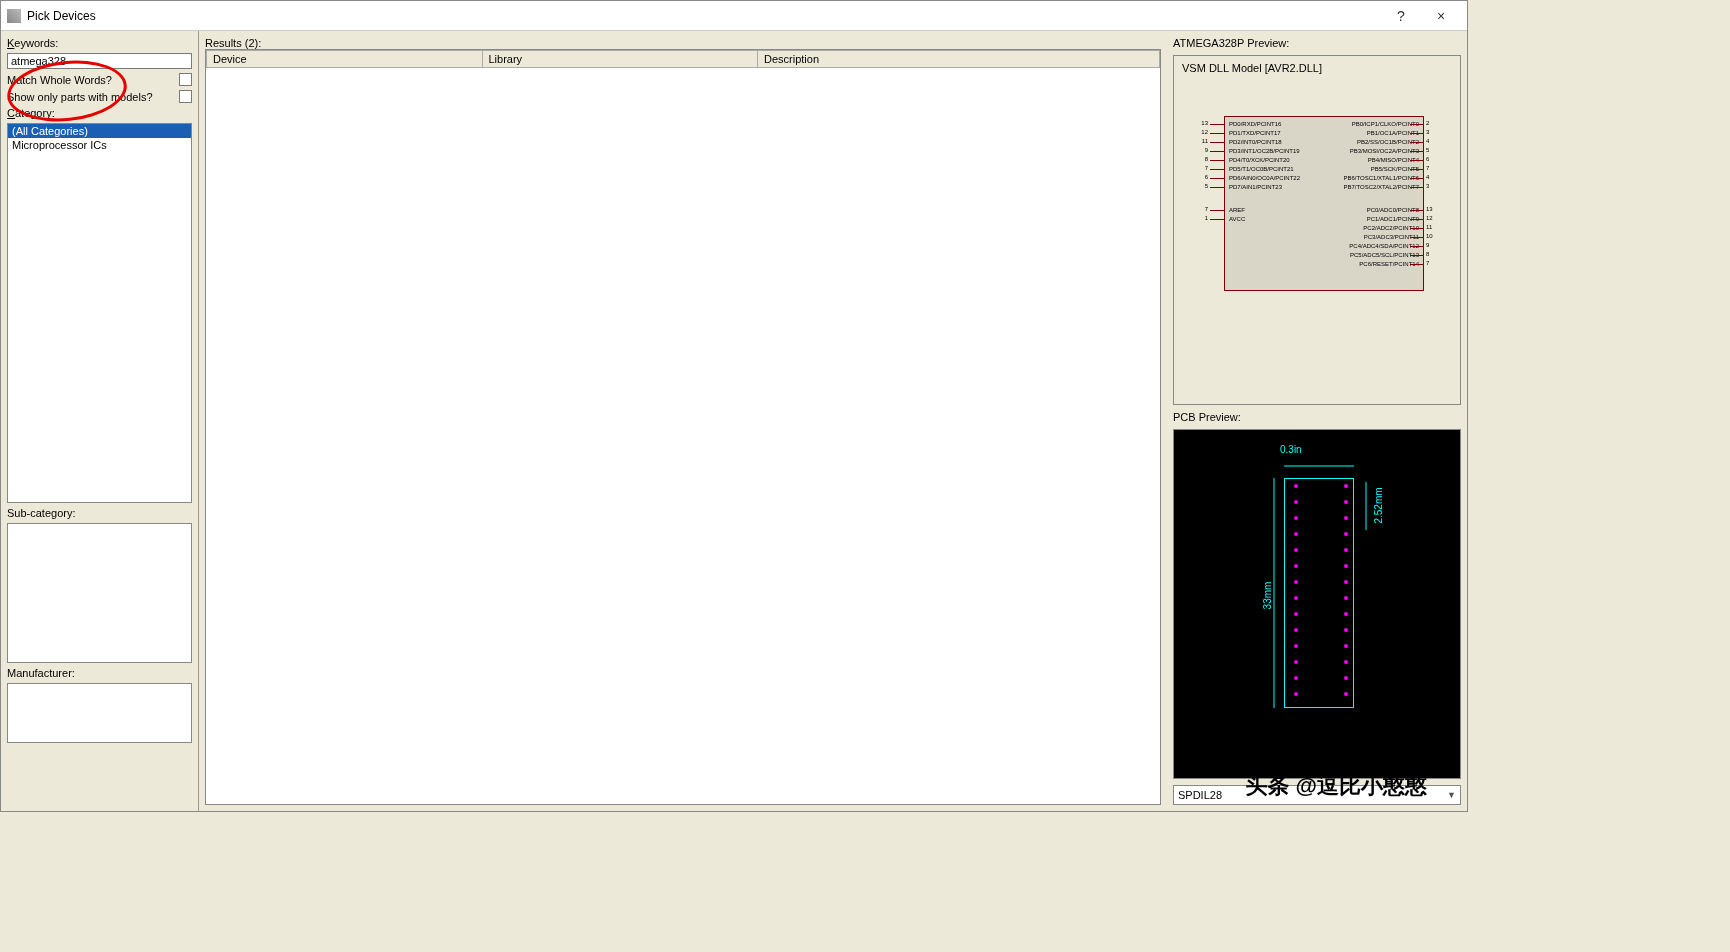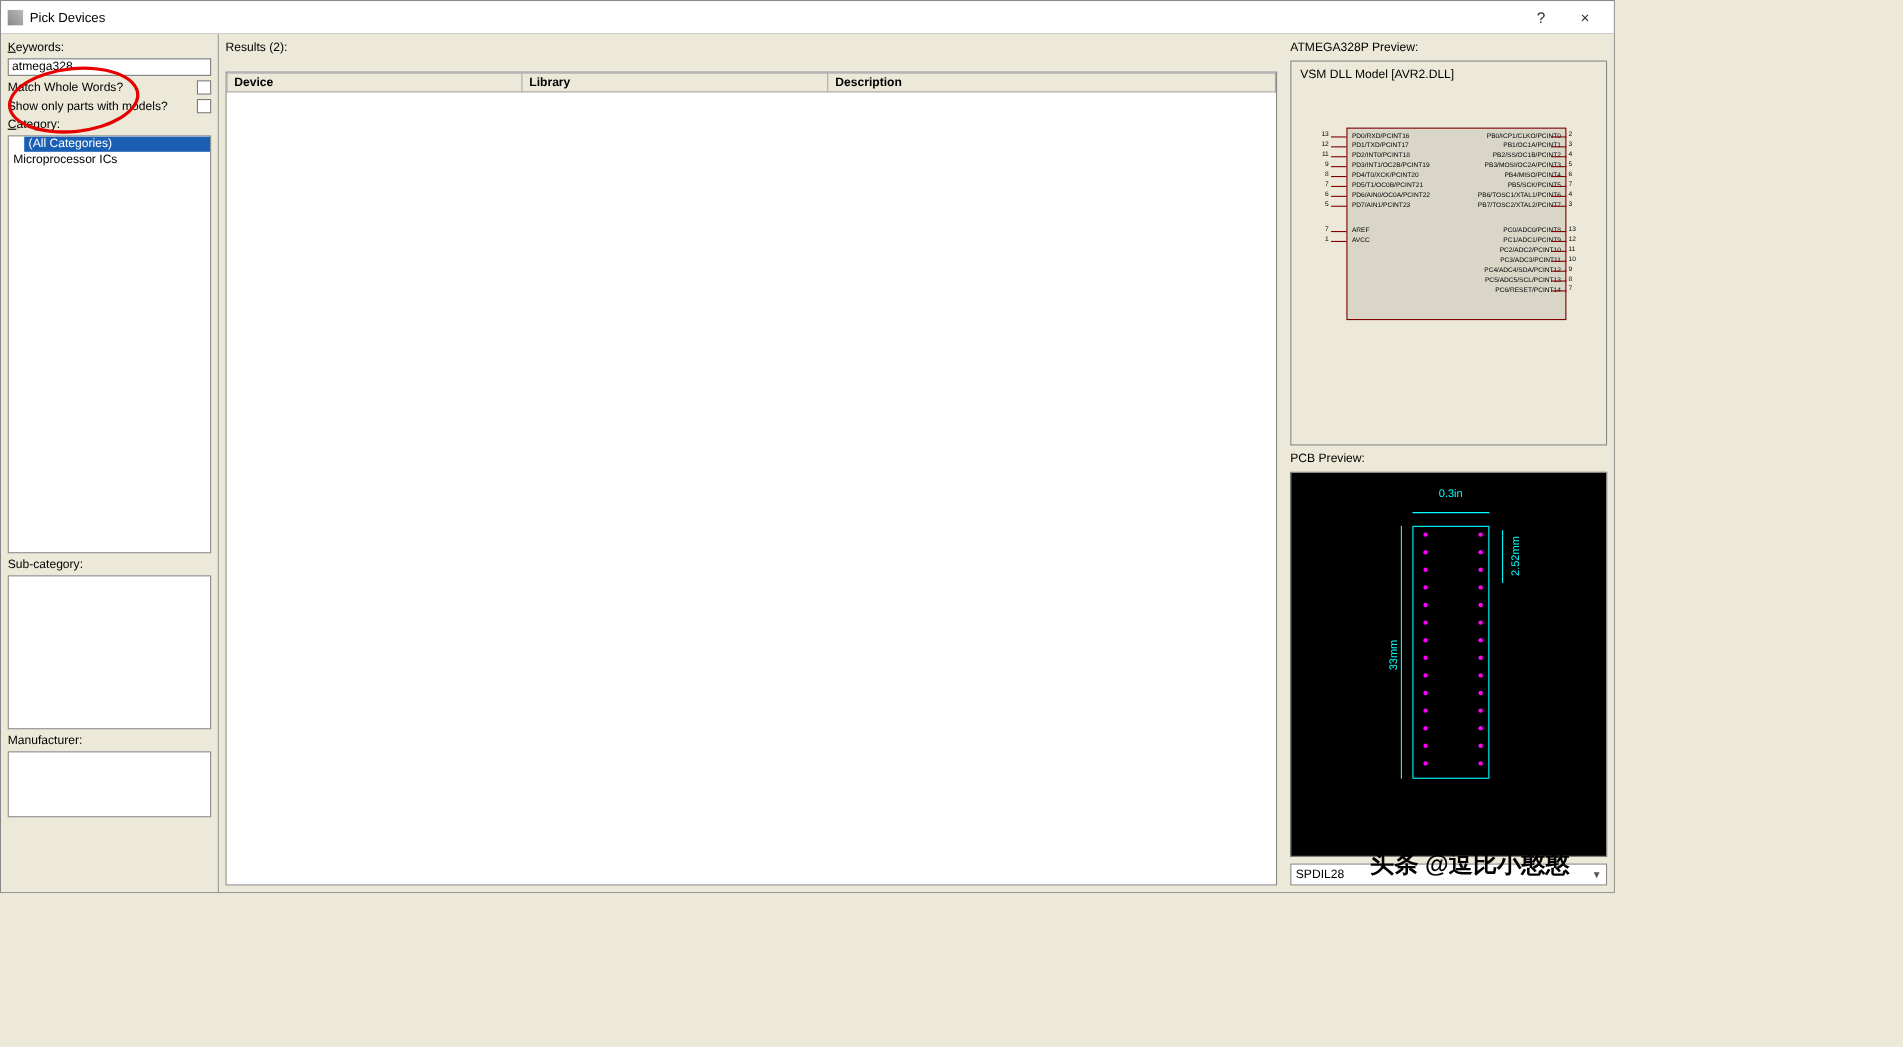--- a/index.html
+++ b/index.html
@@ -14,26 +14,26 @@
   .group-label { font-size: 11px; color: #000; text-decoration: underline; text-decoration-color: rgba(0,0,0,0); }
   .group-label .u { text-decoration: underline; }
   .text-input { width: 100%; height: 16px; border: 1px solid #7a7a7a; background: #fff; padding: 1px 3px; font-size: 11px; }
   .chk-row { display: flex; align-items: center; justify-content: space-between; font-size: 11px; }
   .chk-row .box { width: 13px; height: 13px; border: 1px solid #7a7a7a; background: #fff; }
   .listbox { border: 1px solid #888; background: #fff; overflow: auto; }
   #cats { flex: 0 0 380px; }
   #subcats { flex: 0 0 140px; }
   #manus { flex: 0 0 60px; }
   .list-item { padding: 1px 4px; font-size: 11px; }
-  .list-item.sel { background: #1a5fb4; color: #fff; margin-left: 14px; }
+  .list-item.sel { background: #1a5fb4; color: #fff; }
   .mid-panel { flex: 1; padding: 6px; display: flex; flex-direction: column; }
-  .results-label { font-size: 11px; margin-bottom: 16px; }
+  .results-label { font-size: 11px; margin-bottom: 0; }
   .results-table { flex: 1; border: 1px solid #888; background: #fff; overflow: auto; position: relative; }
   table { border-collapse: collapse; width: 100%; }
-  th { text-align: left; background: #ece9d8; border: 1px solid #aaa; padding: 2px 6px; font-weight: bold; font-size: 11px; }
+  th { text-align: left; background: #ece9d8; border: 1px solid #aaa; padding: 2px 6px; font-weight: normal; font-size: 11px; }
   td { padding: 1px 6px; font-size: 11px; white-space: nowrap; }
   .right-panel { width: 300px; padding: 6px; display: flex; flex-direction: column; gap: 6px; }
   .preview-label { font-size: 11px; }
   .preview-box { border: 1px solid #888; background: #ece9d8; flex: 1; position: relative; }
   #schematic { height: 330px; }
   #pcb { background: #000; height: 318px; }
   .chip { position: absolute; left: 50px; top: 60px; width: 200px; height: 180px; border: 1px solid #800000; background: #d9d6c8; }
   .chip-pin { position: absolute; font-size: 6px; color: #000; white-space: nowrap; }
   .chip-pin.left { left: 4px; }
   .chip-pin.right { right: 4px; text-align: right; }
@@ -184,21 +184,21 @@
           <div class="pin-line right" style="top: 181px;"></div>
           <div class="pin-num right" style="top: 186px;">9</div>
           <div class="pin-line right" style="top: 190px;"></div>
           <div class="pin-num right" style="top: 195px;">8</div>
           <div class="pin-line right" style="top: 199px;"></div>
           <div class="pin-num right" style="top: 204px;">7</div>
           <div class="pin-line right" style="top: 208px;"></div>
         </div>
       <span class="preview-label">PCB Preview:</span>
       <div class="preview-box" id="pcb">
-        <div class="pcb-dim" style="left:134px;top:14px;">0.3in</div>
+        <div class="pcb-dim" style="left:106px;top:14px;">0.3in</div>
         <div class="pcb-dim" style="left:80px;top:160px;transform:rotate(-90deg);">33mm</div>
         <div class="pcb-dim" style="left:186px;top:70px;transform:rotate(-90deg);">2.52mm</div>
         <svg style="position:absolute;left:0;top:0;width:100%;height:100%;">
           <line x1="110" y1="36" x2="180" y2="36" stroke="#0ff" stroke-width="1"></line>
           <line x1="100" y1="48" x2="100" y2="278" stroke="#0ff" stroke-width="1"></line>
           <line x1="192" y1="52" x2="192" y2="100" stroke="#0ff" stroke-width="1"></line>
         </svg>
         <div class="pcb-outline"></div>
         <div id="pads">
             <div class="pad" style="left: 120px; top: 54px;"></div>

